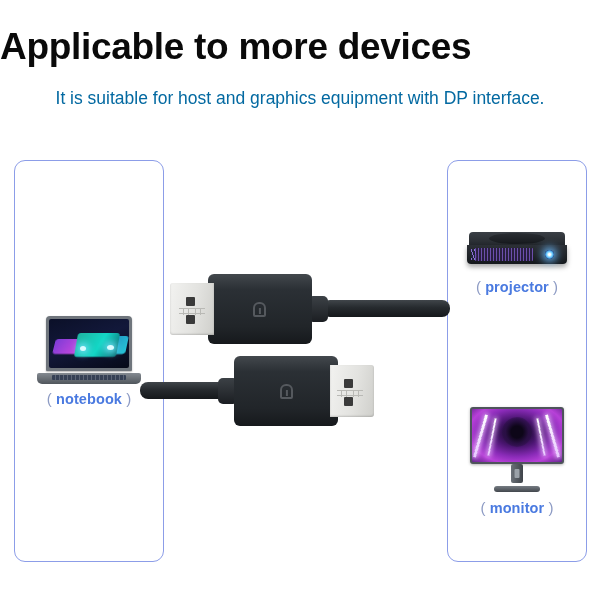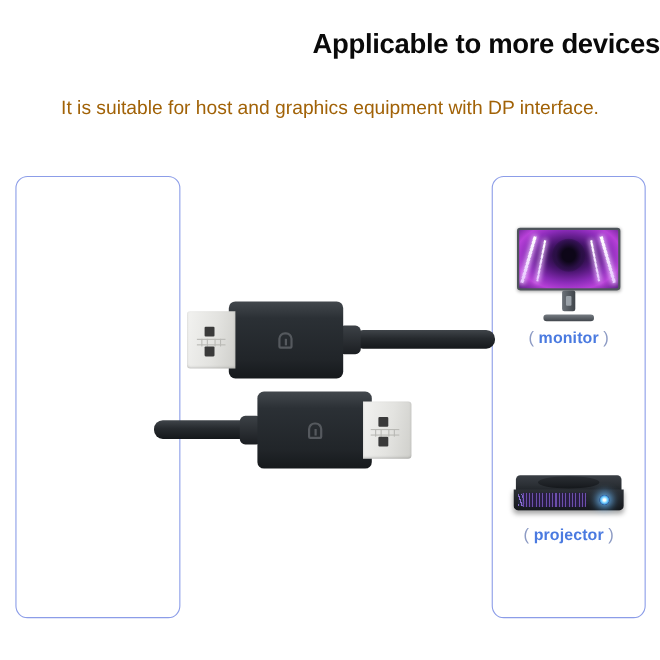--- a/index.html
+++ b/index.html
@@ -6,26 +6,26 @@
   body{
     width:600px;height:600px;background:#ffffff;
     font-family:"Liberation Sans",sans-serif;
     overflow:hidden;position:relative;
   }
   .page{position:relative;width:600px;height:600px;}
 
   
   .title{
     position:absolute;top:26px;left:0;width:600px;
-    text-align:right;font-size:25px;font-weight:bold;
+    text-align:left;font-size:37px;font-weight:bold;
     color:#0a0a0a;letter-spacing:-0.3px;
   }
   .subtitle{
     position:absolute;top:86px;left:50px;width:500px;
-    text-align:center;font-size:17.5px;color:#a16207;
+    text-align:center;font-size:17.5px;color:#0369a1;
     line-height:25px;
   }
 
   
   .panel{
     position:absolute;border:1.6px solid #8c9de8;border-radius:11px;
     background:#fff;box-sizing:border-box;
     display:flex;flex-direction:column;align-items:center;
   }
   .panel-left{left:14px;top:160px;width:150px;height:402px;}
@@ -334,25 +334,65 @@
 <body>
 
 <div class="page">
 
   <div class="title">Applicable to more devices</div>
   <div class="subtitle">It is suitable for host and graphics equipment with DP interface.</div>
 
   <div class="panel panel-left">
 
 
+    <div class="cell">
+      <div class="thumb">
+        <div class="nb">
+          <div class="nb-lid">
+            <div class="nb-screen">
+              <div class="car carA"></div>
+              <div class="car carC"></div>
+              <div class="car carB"></div>
+              <div class="hl hl1"></div>
+              <div class="hl hl2"></div>
+            </div>
+          </div>
+          <div class="nb-base"></div>
+          <div class="nb-kb"></div>
+        </div>
+      </div>
+      <div class="caption">
+        <span class="paren">(</span>
+        <span>notebook</span>
+        <span class="paren">)</span>
+      </div>
+    </div>
 
   </div>
 
   <div class="panel panel-right">
 
+
+    <div class="cell">
+      <div class="thumb">
+        <div class="proj">
+          <div class="proj-top"></div>
+          <div class="proj-disc"></div>
+          <div class="proj-body"></div>
+          <div class="proj-vents"></div>
+          <div class="proj-mesh"></div>
+          <div class="proj-lens"></div>
+        </div>
+      </div>
+      <div class="caption">
+        <span class="paren">(</span>
+        <span>projector</span>
+        <span class="paren">)</span>
+      </div>
+    </div>
 
     <div class="cell">
       <div class="thumb">
         <div class="mon">
           <div class="mon-frame">
             <div class="mon-screen">
               <div class="neon n1"></div>
               <div class="neon n2"></div>
               <div class="neon n3"></div>
               <div class="neon n4"></div>
@@ -362,38 +402,20 @@
           <div class="mon-neck"></div>
           <div class="mon-base"></div>
         </div>
       </div>
       <div class="caption">
         <span class="paren">(</span>
         <span>monitor</span>
         <span class="paren">)</span>
       </div>
     </div>
-
-    <div class="cell">
-      <div class="thumb">
-        <div class="proj">
-          <div class="proj-top"></div>
-          <div class="proj-disc"></div>
-          <div class="proj-body"></div>
-          <div class="proj-vents"></div>
-          <div class="proj-mesh"></div>
-          <div class="proj-lens"></div>
-        </div>
-      </div>
-      <div class="caption">
-        <span class="paren">(</span>
-        <span>projector</span>
-        <span class="paren">)</span>
-      </div>
-    </div>
   </div>
 
   <div class="cable-area">
 
     <div class="dp dp-top">
       <div class="wire"></div>
       <div class="strain"></div>
       <div class="dp-hood"></div>
       <div class="dp-logo"></div>
       <div class="dp-head"></div>

